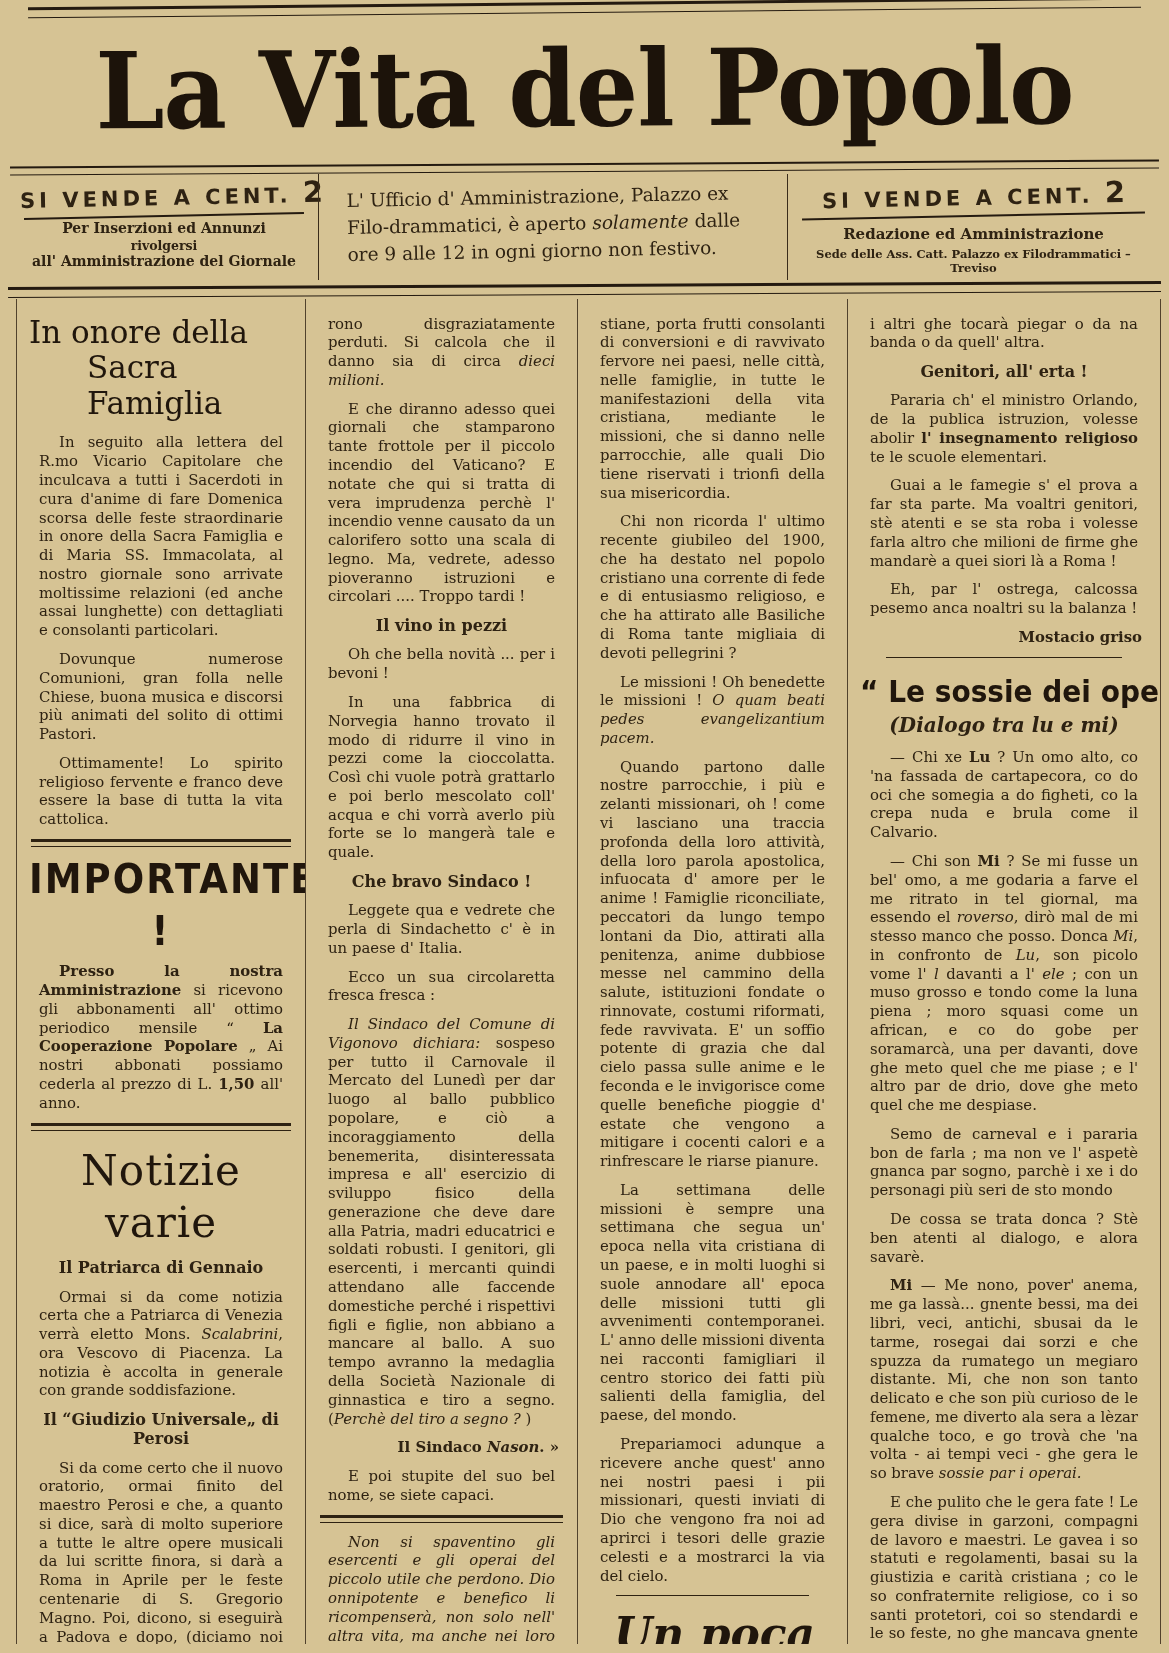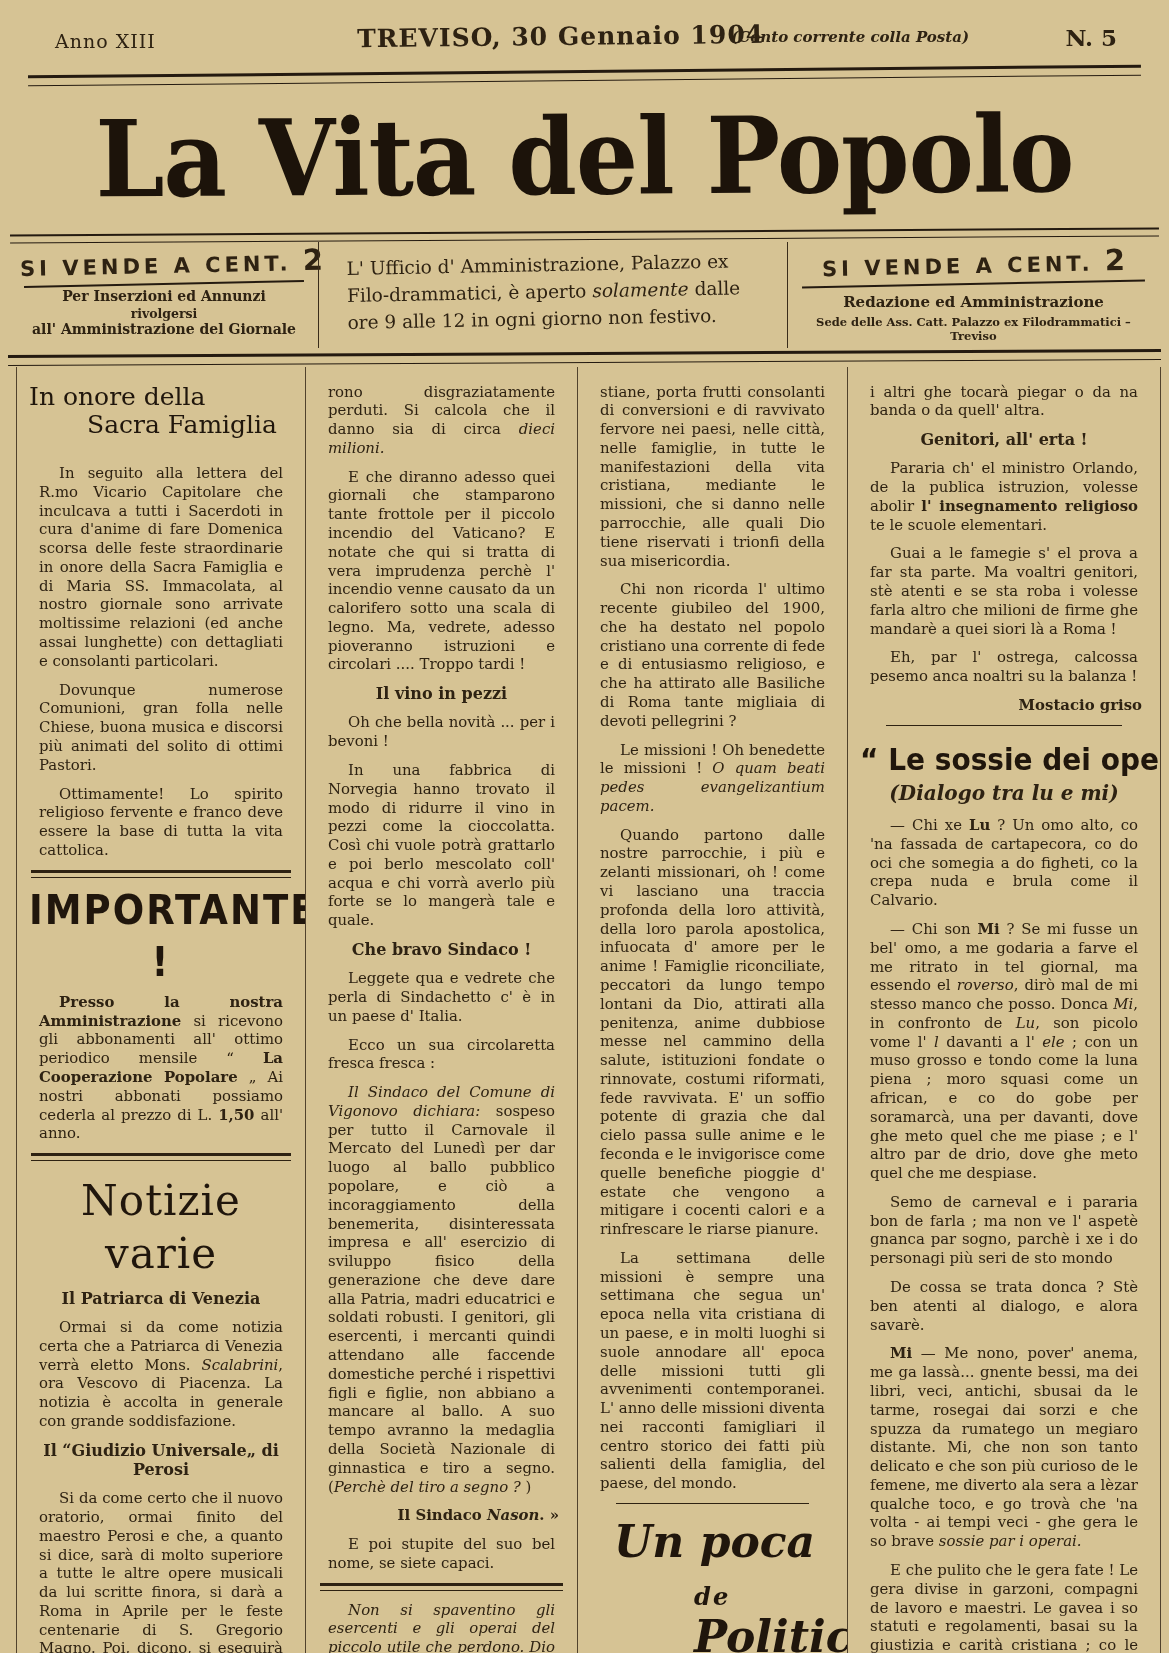--- a/index.html
+++ b/index.html
@@ -50,21 +50,21 @@
   .brule{height:7px;margin:4px 8px 0 8px;border-top:3.5px solid #241a10;border-bottom:1.5px solid #241a10;transform:rotate(-0.3deg);}
   
   .cols{display:grid;grid-template-columns:289px 272px 270px 1fr;margin:4px 8px 0 16px;
     border-left:1.2px solid rgba(58,44,26,.85);height:1345px;}
   .col{padding:6px 12px 0 12px;overflow:hidden;border-right:1.2px solid rgba(58,44,26,.85);
     font-size:14.9px;line-height:1.26;text-align:justify;}
   .para{margin:10px;text-indent:1.35em;}
   .para.noind{text-indent:0;}
   .para.ital{font-style:italic;}
   .b{font-weight:bold;} .i{font-style:italic;} .sm{font-size:.55em;letter-spacing:2px;}
-  .article-title{font-size:25px;line-height:1.15;margin:10px 0 24px 0;color:#20160c;}
+  .article-title{font-size:31px;line-height:1.15;margin:10px 0 12px 0;color:#20160c;}
   .article-title .tl1{padding-left:58px;}
   .sub{font-weight:bold;text-align:center;font-size:16px;line-height:1.2;margin:7px 0 3px 0;}
   .subi{font-weight:bold;font-style:italic;text-align:center;font-size:20px;margin:2px 0 8px 0;}
   .sig{text-align:right;font-weight:bold;margin:2px 6px 2px 0;}
   .rule{border-top:1.6px solid #2e2212;margin:10px 26px;}
   .drule{border-top:3px solid #2e2212;border-bottom:1.5px solid #2e2212;height:4px;margin:10px 2px;}
   .head{color:#20160c;}
   .head-imp{font-family:"DejaVu Sans","Liberation Sans",sans-serif;font-weight:bold;font-size:37px;
     text-align:center;letter-spacing:2px;transform:scaleY(1.12);margin:12px 0 10px 0;}
   .head-nv{font-size:42px;text-align:center;word-spacing:16px;margin:14px 0 8px 0;letter-spacing:1px;}
@@ -72,26 +72,20 @@
     text-align:center;transform:scaleY(1.1);margin:16px 0 4px 0;white-space:nowrap;}
   .head-gothic{font-size:44px;font-weight:bold;font-style:italic;line-height:1.08;margin:14px 0 10px 0;}
   .head-gothic .l0{padding-left:24px;}
   .head-gothic .l1{padding-left:104px;}
 </style>
 </head>
 <body>
 
 <div class="page">
 
-  <div class="hdr">
-    <span class="anno">Anno XIII</span>
-    <span class="date">TREVISO, 30 Gennaio 1904</span>
-    <span class="conto">(Conto corrente colla Posta)</span>
-    <span class="num">N. 5</span>
-  </div>
   <div class="hrule"></div>
 
   <div class="mast">
     <div class="title">La Vita del Popolo</div>
   </div>
   <div class="mrule"></div>
 
   <div class="sub3">
     <div class="cell c1">
       <div class="price">
@@ -126,21 +120,21 @@
         </div>
         <p class="para">In seguito alla lettera del R.mo Vicario Capitolare che inculcava a tutti i Sacerdoti in cura d'anime di fare Domenica scorsa delle feste straordinarie in onore della Sacra Famiglia e di Maria SS. Immacolata, al nostro giornale sono arrivate moltissime relazioni (ed anche assai lunghette) con dettagliati e consolanti particolari.</p>
         <p class="para">Dovunque numerose Comunioni, gran folla nelle Chiese, buona musica e discorsi più animati del solito di ottimi Pastori.</p>
         <p class="para">Ottimamente! Lo spirito religioso fervente e franco deve essere la base di tutta la vita cattolica.</p>
         <div class="drule"></div>
         <div class="head head-imp">IMPORTANTE !</div>
         <p class="para"><span class="b">Presso la nostra Amministrazione</span><span> si ricevono gli abbonamenti all' ottimo periodico mensile “ </span><span class="b">La Cooperazione Popolare</span><span> „ Ai nostri abbonati possiamo cederla al prezzo di L. </span><span class="b">1,50</span><span> all' anno.</span></p>
         <div class="drule"></div>
         <div class="head head-nv">Notizie varie</div>
         <div class="sub">
-          <div>Il Patriarca di Venezia</div>
+          <div>Il Patriarca di Gennaio</div>
         </div>
         <p class="para"><span>Ormai si da come notizia certa che a Patriarca di Venezia verrà eletto Mons. </span><span class="i">Scalabrini</span><span>, ora Vescovo di Piacenza. La notizia è accolta in generale con grande soddisfazione.</span></p>
         <div class="sub">
           <div>Il “Giudizio Universale„ di Perosi</div>
         </div>
         <p class="para">Si da come certo che il nuovo oratorio, ormai finito del maestro Perosi e che, a quanto si dice, sarà di molto superiore a tutte le altre opere musicali da lui scritte finora, si darà a Roma in Aprile per le feste centenarie di S. Gregorio Magno. Poi, dicono, si eseguirà a Padova e dopo, (diciamo noi con grandissima speranza) a Treviso per le feste del Beato Benedetto XI.</p>
       </div>
     <div class="col" id="col1">
         <p class="para noind"><span>rono disgraziatamente perduti. Si calcola che il danno sia di circa </span><span class="i">dieci milioni.</span></p>
         <p class="para">E che diranno adesso quei giornali che stamparono tante frottole per il piccolo incendio del Vaticano? E notate che qui si tratta di vera imprudenza perchè l' incendio venne causato da un calorifero sotto una scala di legno. Ma, vedrete, adesso pioveranno istruzioni e circolari .... Troppo tardi !</p>
@@ -159,20 +153,21 @@
         <p class="para">E poi stupite del suo bel nome, se siete capaci.</p>
         <div class="drule"></div>
         <p class="para ital">Non si spaventino gli esercenti e gli operai del piccolo utile che perdono. Dio onnipotente e benefico li ricompenserà, non solo nell' altra vita, ma anche nei loro interessi terreni.</p>
       </div>
     <div class="col" id="col2">
         <p class="para noind">stiane, porta frutti consolanti di conversioni e di ravvivato fervore nei paesi, nelle città, nelle famiglie, in tutte le manifestazioni della vita cristiana, mediante le missioni, che si danno nelle parrocchie, alle quali Dio tiene riservati i trionfi della sua misericordia.</p>
         <p class="para">Chi non ricorda l' ultimo recente giubileo del 1900, che ha destato nel popolo cristiano una corrente di fede e di entusiasmo religioso, e che ha attirato alle Basiliche di Roma tante migliaia di devoti pellegrini ?</p>
         <p class="para"><span>Le missioni ! Oh benedette le missioni ! </span><span class="i">O quam beati pedes evangelizantium pacem.</span></p>
         <p class="para">Quando partono dalle nostre parrocchie, i più e zelanti missionari, oh ! come vi lasciano una traccia profonda della loro attività, della loro parola apostolica, infuocata d' amore per le anime ! Famiglie riconciliate, peccatori da lungo tempo lontani da Dio, attirati alla penitenza, anime dubbiose messe nel cammino della salute, istituzioni fondate o rinnovate, costumi riformati, fede ravvivata. E' un soffio potente di grazia che dal cielo passa sulle anime e le feconda e le invigorisce come quelle benefiche pioggie d' estate che vengono a mitigare i cocenti calori e a rinfrescare le riarse pianure.</p>
         <p class="para">La settimana delle missioni è sempre una settimana che segua un' epoca nella vita cristiana di un paese, e in molti luoghi si suole annodare all' epoca delle missioni tutti gli avvenimenti contemporanei. L' anno delle missioni diventa nei racconti famigliari il centro storico dei fatti più salienti della famiglia, del paese, del mondo.</p>
+        <p class="para">Prepariamoci adunque a ricevere anche quest' anno nei nostri paesi i pii missionari, questi inviati di Dio che vengono fra noi ad aprirci i tesori delle grazie celesti e a mostrarci la via del cielo.</p>
         <div class="rule"></div>
         <div class="head head-gothic">
           <div class="l0"><span>Un poca</span></div>
           <div class="l1"><span class="sm">de </span><span>Politica</span></div>
         </div>
       </div>
     <div class="col" id="col3">
         <p class="para noind">i altri ghe tocarà piegar o da na banda o da quell' altra.</p>
         <div class="sub">
           <div>Genitori, all' erta !</div>

